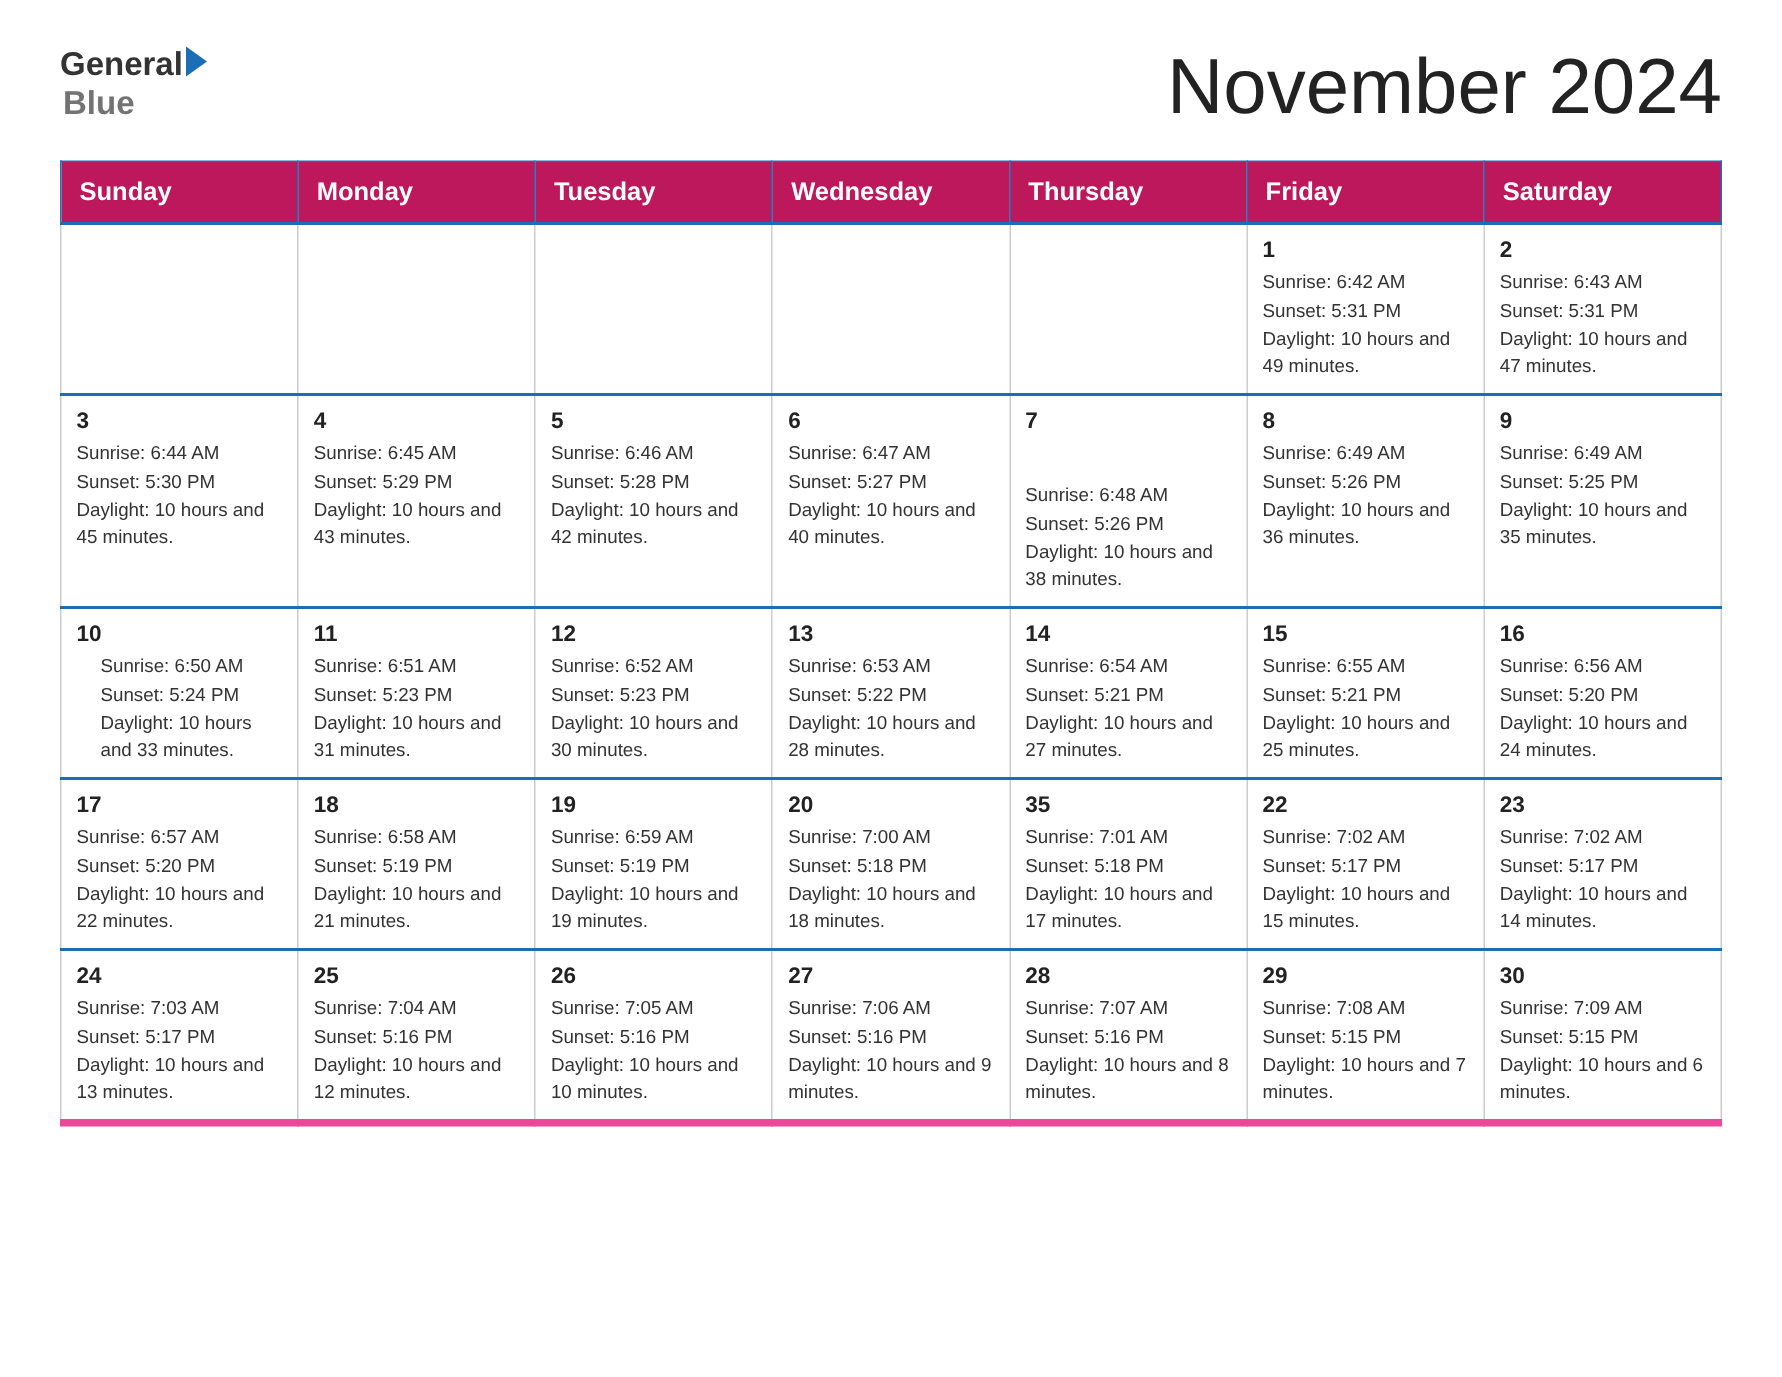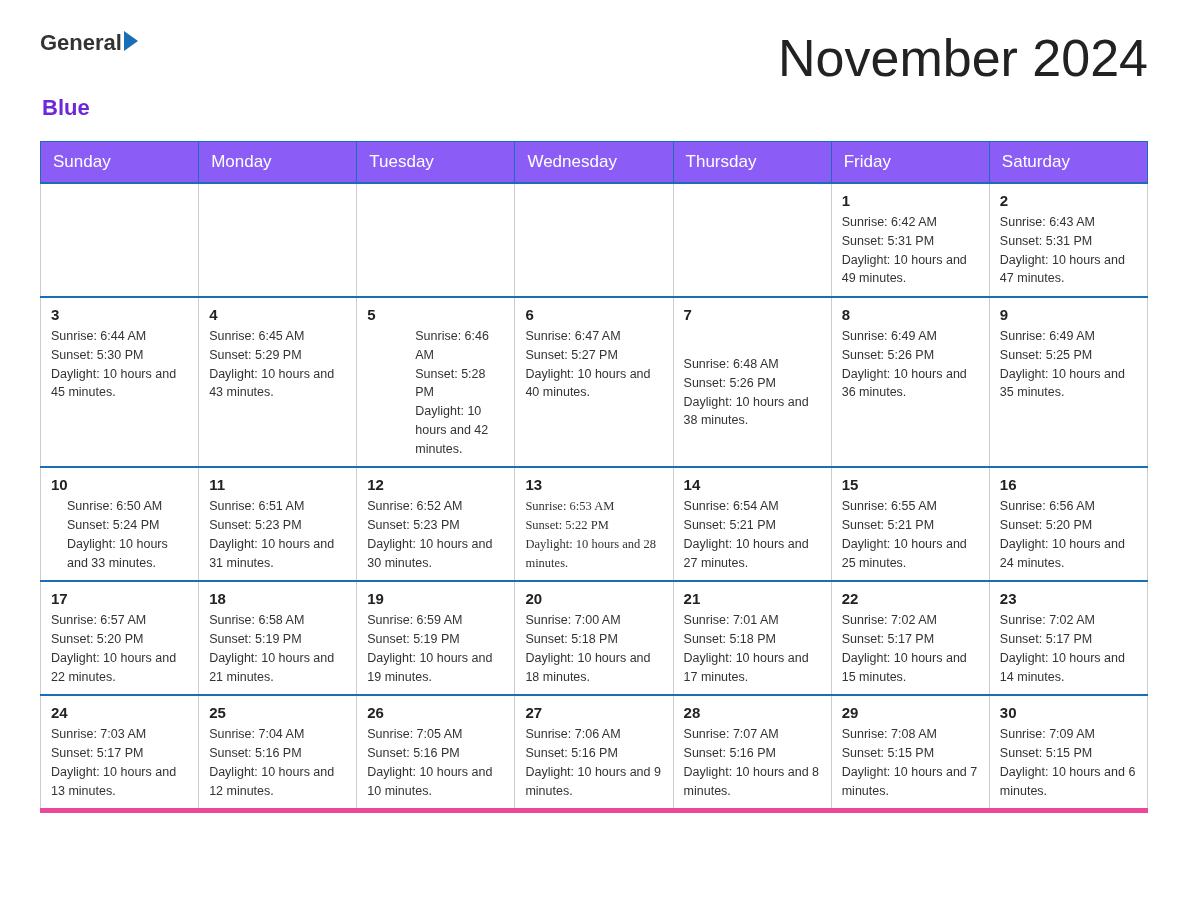--- a/index.html
+++ b/index.html
@@ -26,30 +26,29 @@
       height: 0;
       border-left: 14px solid #1a6eb5;
       border-top: 10px solid transparent;
       border-bottom: 10px solid transparent;
       margin-left: 2px;
       margin-top: -4px;
     }
     .logo-wrapper {
       display: flex;
       flex-direction: column;
-      gap: 39px;
     }
     .logo-line1 {
       display: flex;
       align-items: center;
     }
     .logo-line2 {
       font-size: 22px;
       font-weight: bold;
-      color: #6d28d9;
+      color: #737373;
       margin-left: 2px;
     }
     .title-block {
       text-align: center;
     }
     .month-title {
       font-size: 52px;
       font-weight: 300;
       color: #222;
       line-height: 1.1;
@@ -58,24 +57,24 @@
       font-size: 20px;
       color: #555;
       margin-top: 4px;
     }
     .calendar {
       width: 100%;
       border-collapse: collapse;
       border: 1px solid #aaa;
     }
     .calendar th {
-      background: #8b5cf6;
+      background: #be185d;
       color: #fff;
       font-size: 17px;
-      font-weight: normal;
+      font-weight: bold;
       padding: 10px 12px;
       text-align: left;
       border: 1px solid #1a6eb5;
     }
     .calendar td {
       vertical-align: top;
       padding: 8px 10px;
       border: 1px solid #ccc;
       width: 14.28%;
       min-height: 110px;
@@ -161,21 +160,21 @@
 Daylight: 10 hours and 45 minutes.</div>
         </td>
         <td>
           <span class="day-number">4</span>
           <div class="day-info" style="white-space: pre-line;">Sunrise: 6:45 AM
 Sunset: 5:29 PM
 Daylight: 10 hours and 43 minutes.</div>
         </td>
         <td>
           <span class="day-number">5</span>
-          <div class="day-info" style="white-space: pre-line; margin-left: 48px;">Sunrise: 6:46 AM
+          <div class="day-info" style="white-space: pre-line;">Sunrise: 6:46 AM
 Sunset: 5:28 PM
 Daylight: 10 hours and 42 minutes.</div>
         </td>
         <td>
           <span class="day-number">6</span>
           <div class="day-info" style="white-space: pre-line;">Sunrise: 6:47 AM
 Sunset: 5:27 PM
 Daylight: 10 hours and 40 minutes.</div>
         </td>
         <td>
@@ -211,21 +210,21 @@
 Daylight: 10 hours and 31 minutes.</div>
         </td>
         <td>
           <span class="day-number">12</span>
           <div class="day-info" style="white-space: pre-line;">Sunrise: 6:52 AM
 Sunset: 5:23 PM
 Daylight: 10 hours and 30 minutes.</div>
         </td>
         <td>
           <span class="day-number">13</span>
-          <div class="day-info" style="white-space: pre-line; font-family: Liberation Serif, serif;">Sunrise: 6:53 AM
+          <div class="day-info" style="white-space: pre-line;">Sunrise: 6:53 AM
 Sunset: 5:22 PM
 Daylight: 10 hours and 28 minutes.</div>
         </td>
         <td>
           <span class="day-number">14</span>
           <div class="day-info" style="white-space: pre-line;">Sunrise: 6:54 AM
 Sunset: 5:21 PM
 Daylight: 10 hours and 27 minutes.</div>
         </td>
         <td>
@@ -260,21 +259,21 @@
 Sunset: 5:19 PM
 Daylight: 10 hours and 19 minutes.</div>
         </td>
         <td>
           <span class="day-number">20</span>
           <div class="day-info" style="white-space: pre-line;">Sunrise: 7:00 AM
 Sunset: 5:18 PM
 Daylight: 10 hours and 18 minutes.</div>
         </td>
         <td>
-          <span class="day-number">21</span>
+          <span class="day-number">35</span>
           <div class="day-info" style="white-space: pre-line;">Sunrise: 7:01 AM
 Sunset: 5:18 PM
 Daylight: 10 hours and 17 minutes.</div>
         </td>
         <td>
           <span class="day-number">22</span>
           <div class="day-info" style="white-space: pre-line;">Sunrise: 7:02 AM
 Sunset: 5:17 PM
 Daylight: 10 hours and 15 minutes.</div>
         </td>

